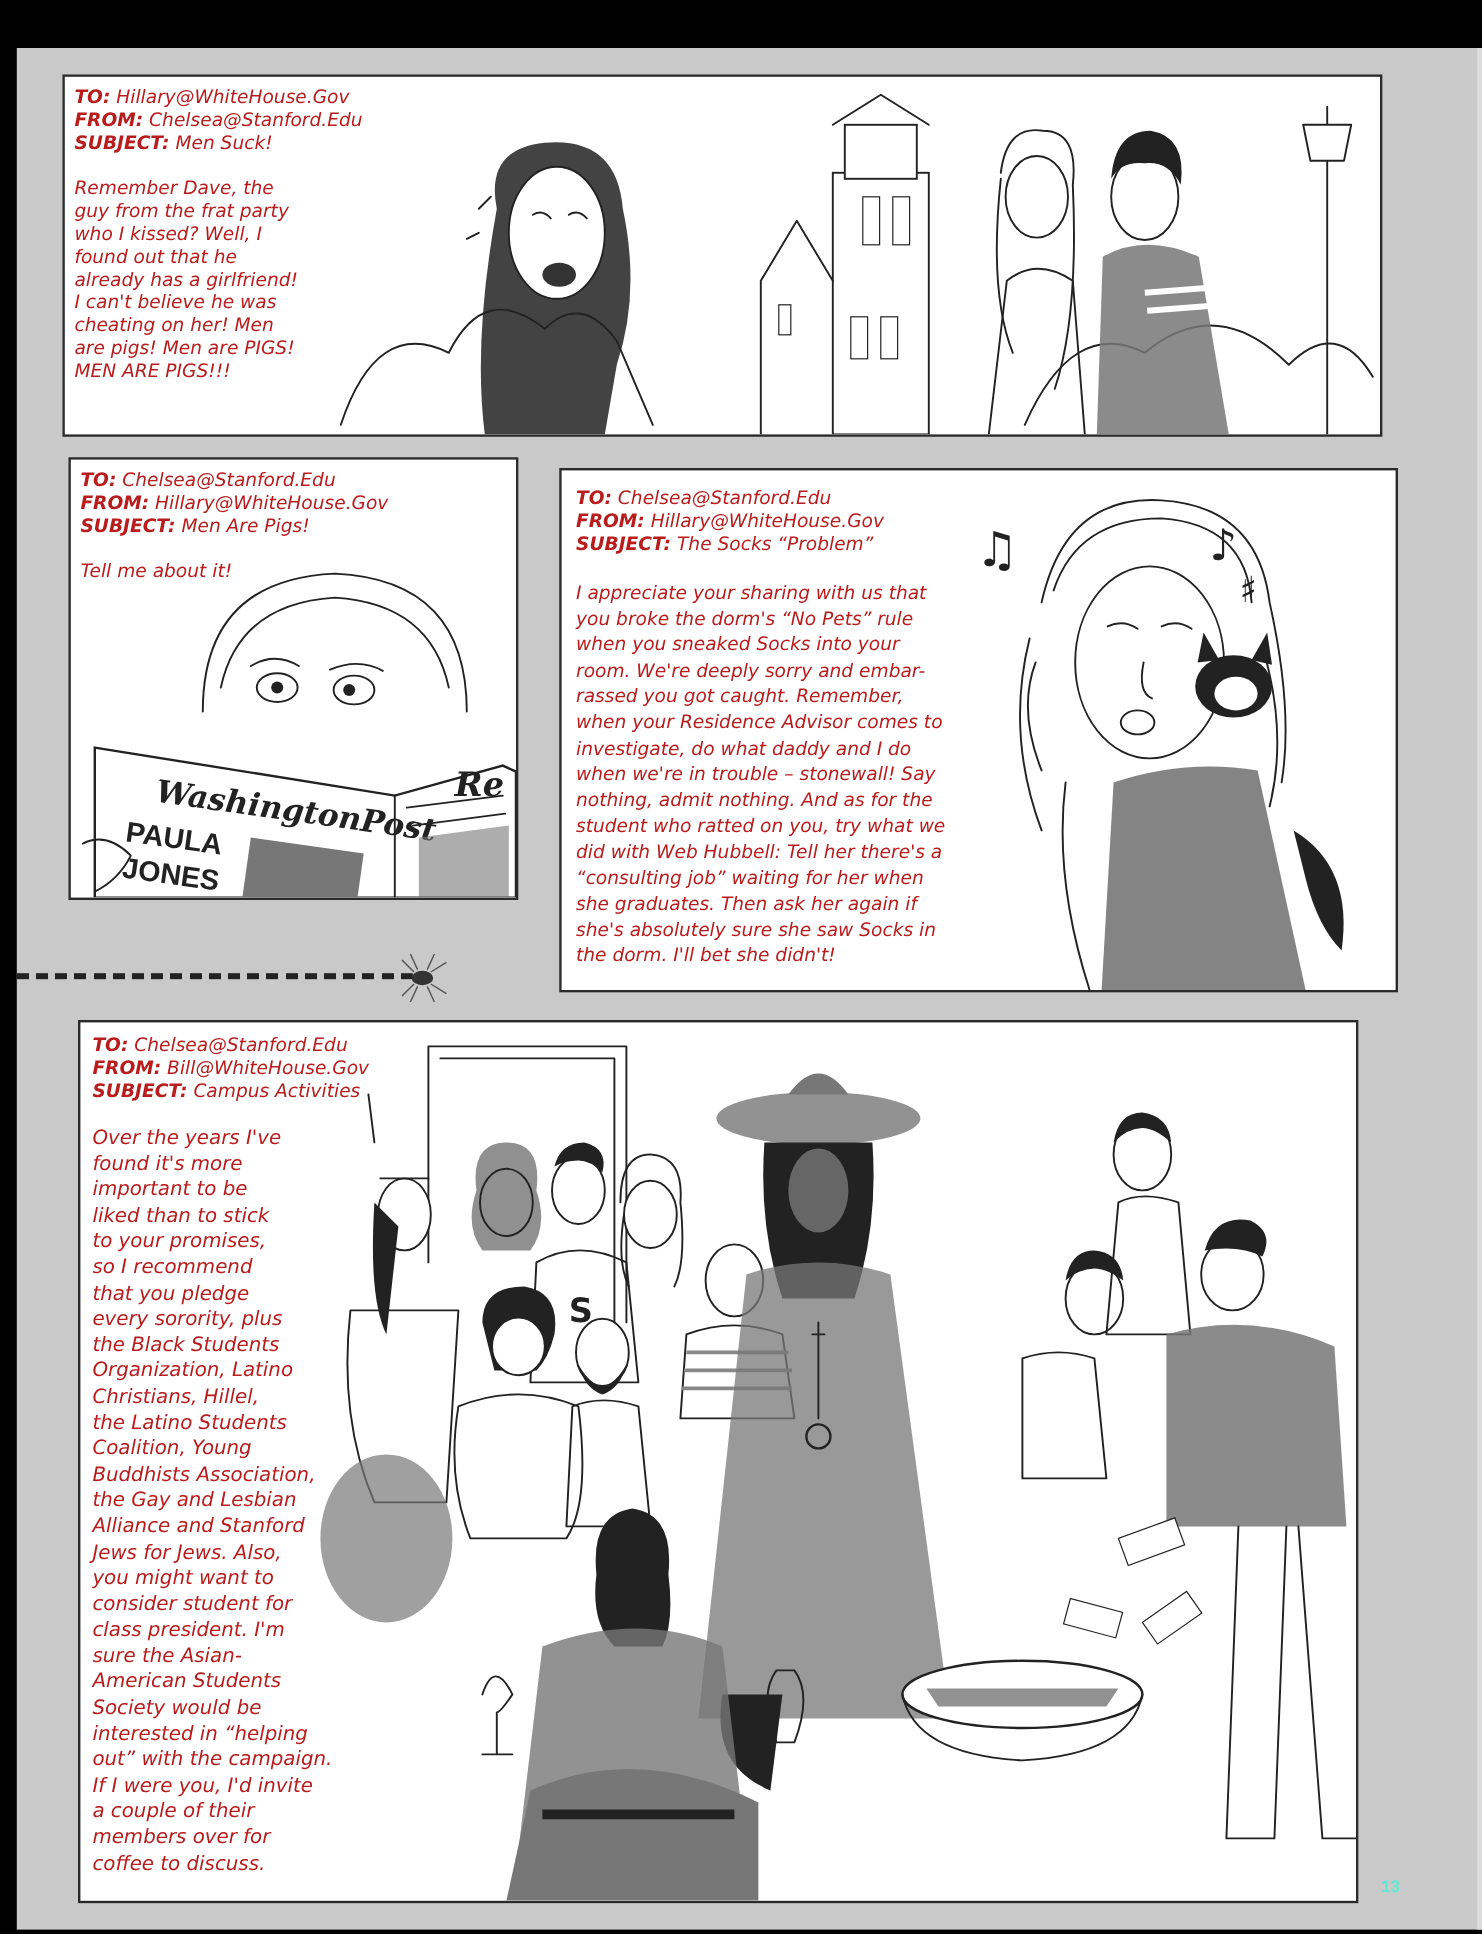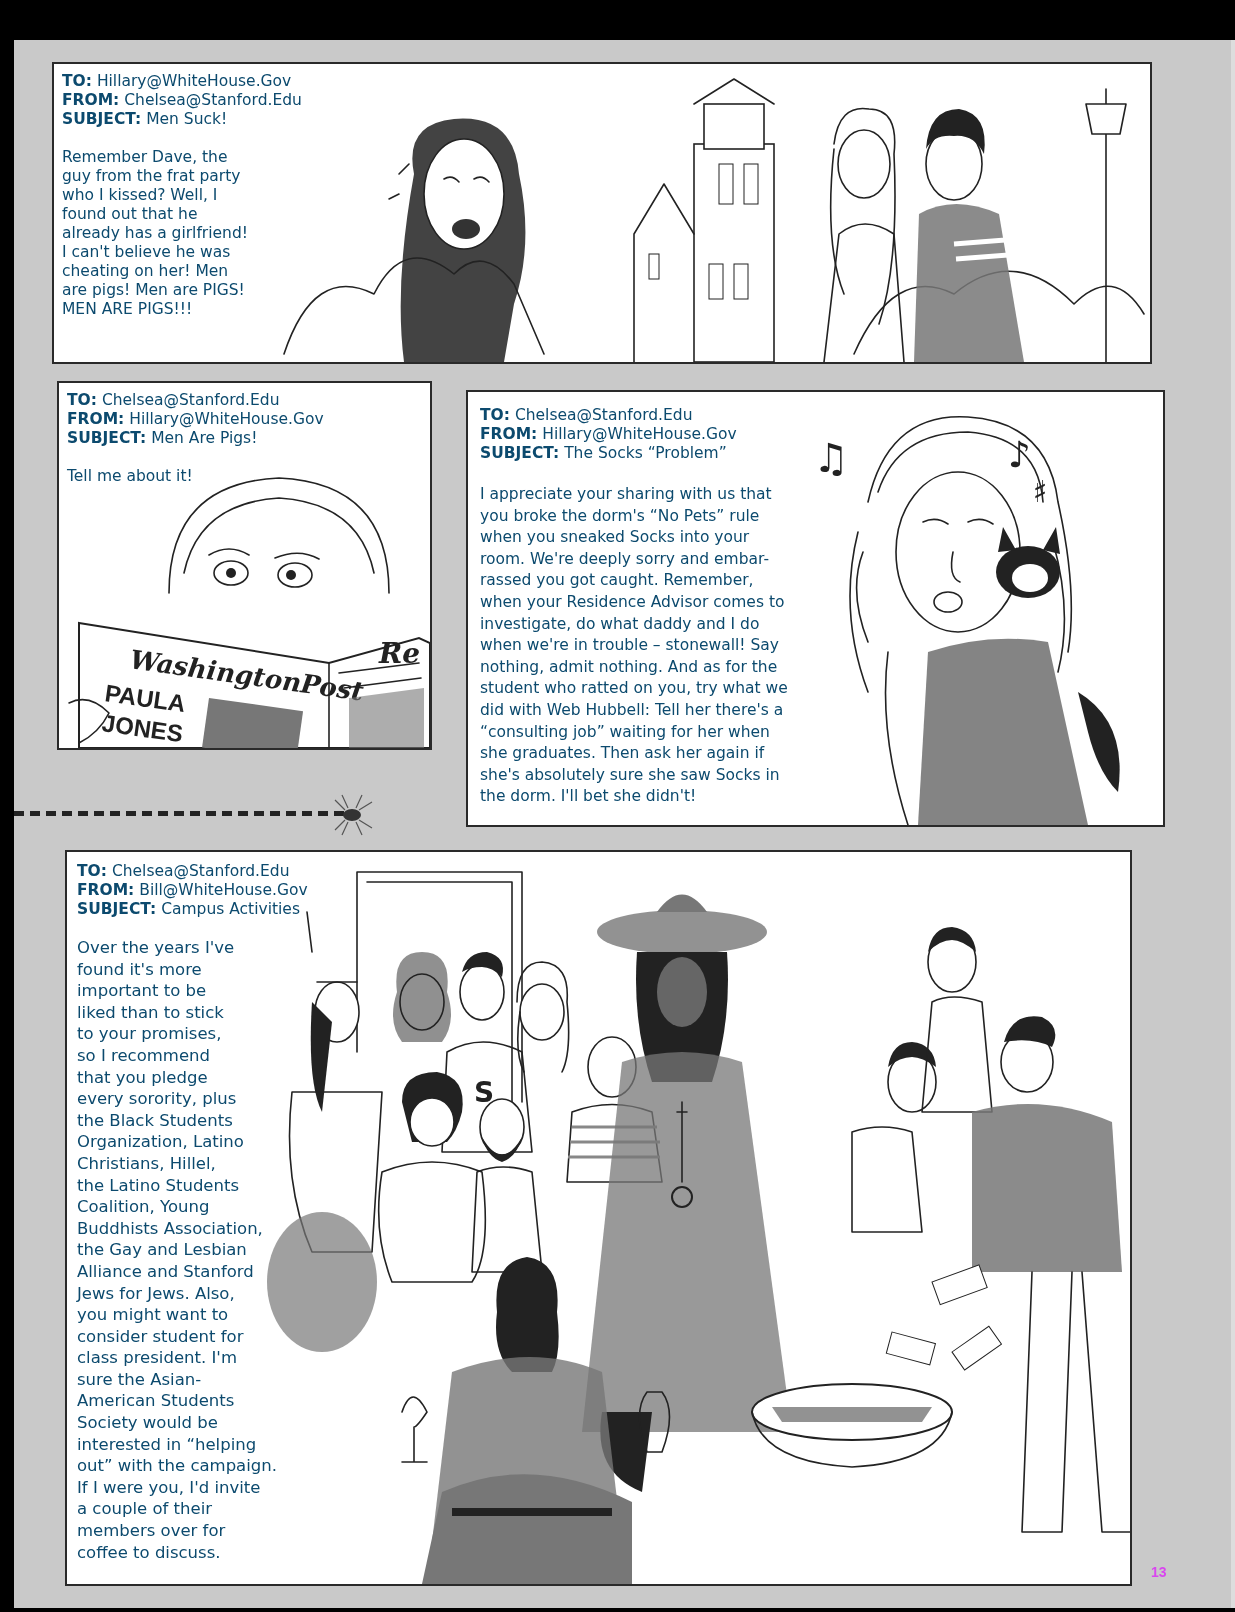--- a/index.html
+++ b/index.html
@@ -20,41 +20,42 @@
   .panel {
     position: absolute;
     background: #fff;
     border: 2px solid #2a2a2a;
     overflow: hidden;
   }
   .email {
     position: absolute;
     font-size: 15.5px;
     line-height: 19px;
-    color: #0c4a6e;
+    color: #b91c1c;
     z-index: 2;
+    font-style: italic;
   }
   .hdr { white-space: nowrap; }
   .hdr b { font-weight: bold; }
   .body-text { margin-top: 19px; }
   .body-text span { display: block; white-space: nowrap; }
   .illus { position: absolute; z-index: 1; }
   .dash-line {
     position: absolute;
     left: 14px; top: 811px;
     width: 330px; height: 5px;
     background: repeating-linear-gradient(90deg, #222 0 10px, transparent 10px 16px);
   }
   .page-num {
     position: absolute;
     left: 1151px; top: 1564px;
     font-family: "Liberation Sans", sans-serif;
     font-weight: bold;
     font-size: 14px;
-    color: #d946ef;
+    color: #5eead4;
   }
   .sketch { stroke: #222; fill: none; stroke-width: 1.6; stroke-linecap: round; stroke-linejoin: round; }
   .shade { fill: #777; }
   .dark { fill: #222; }
   .news-title { font-family: "DejaVu Serif", serif; font-style: italic; font-weight: bold; }
   .headline { font-family: "Liberation Sans", sans-serif; font-weight: bold; }
 </style>
 </head>
 <body>
 

